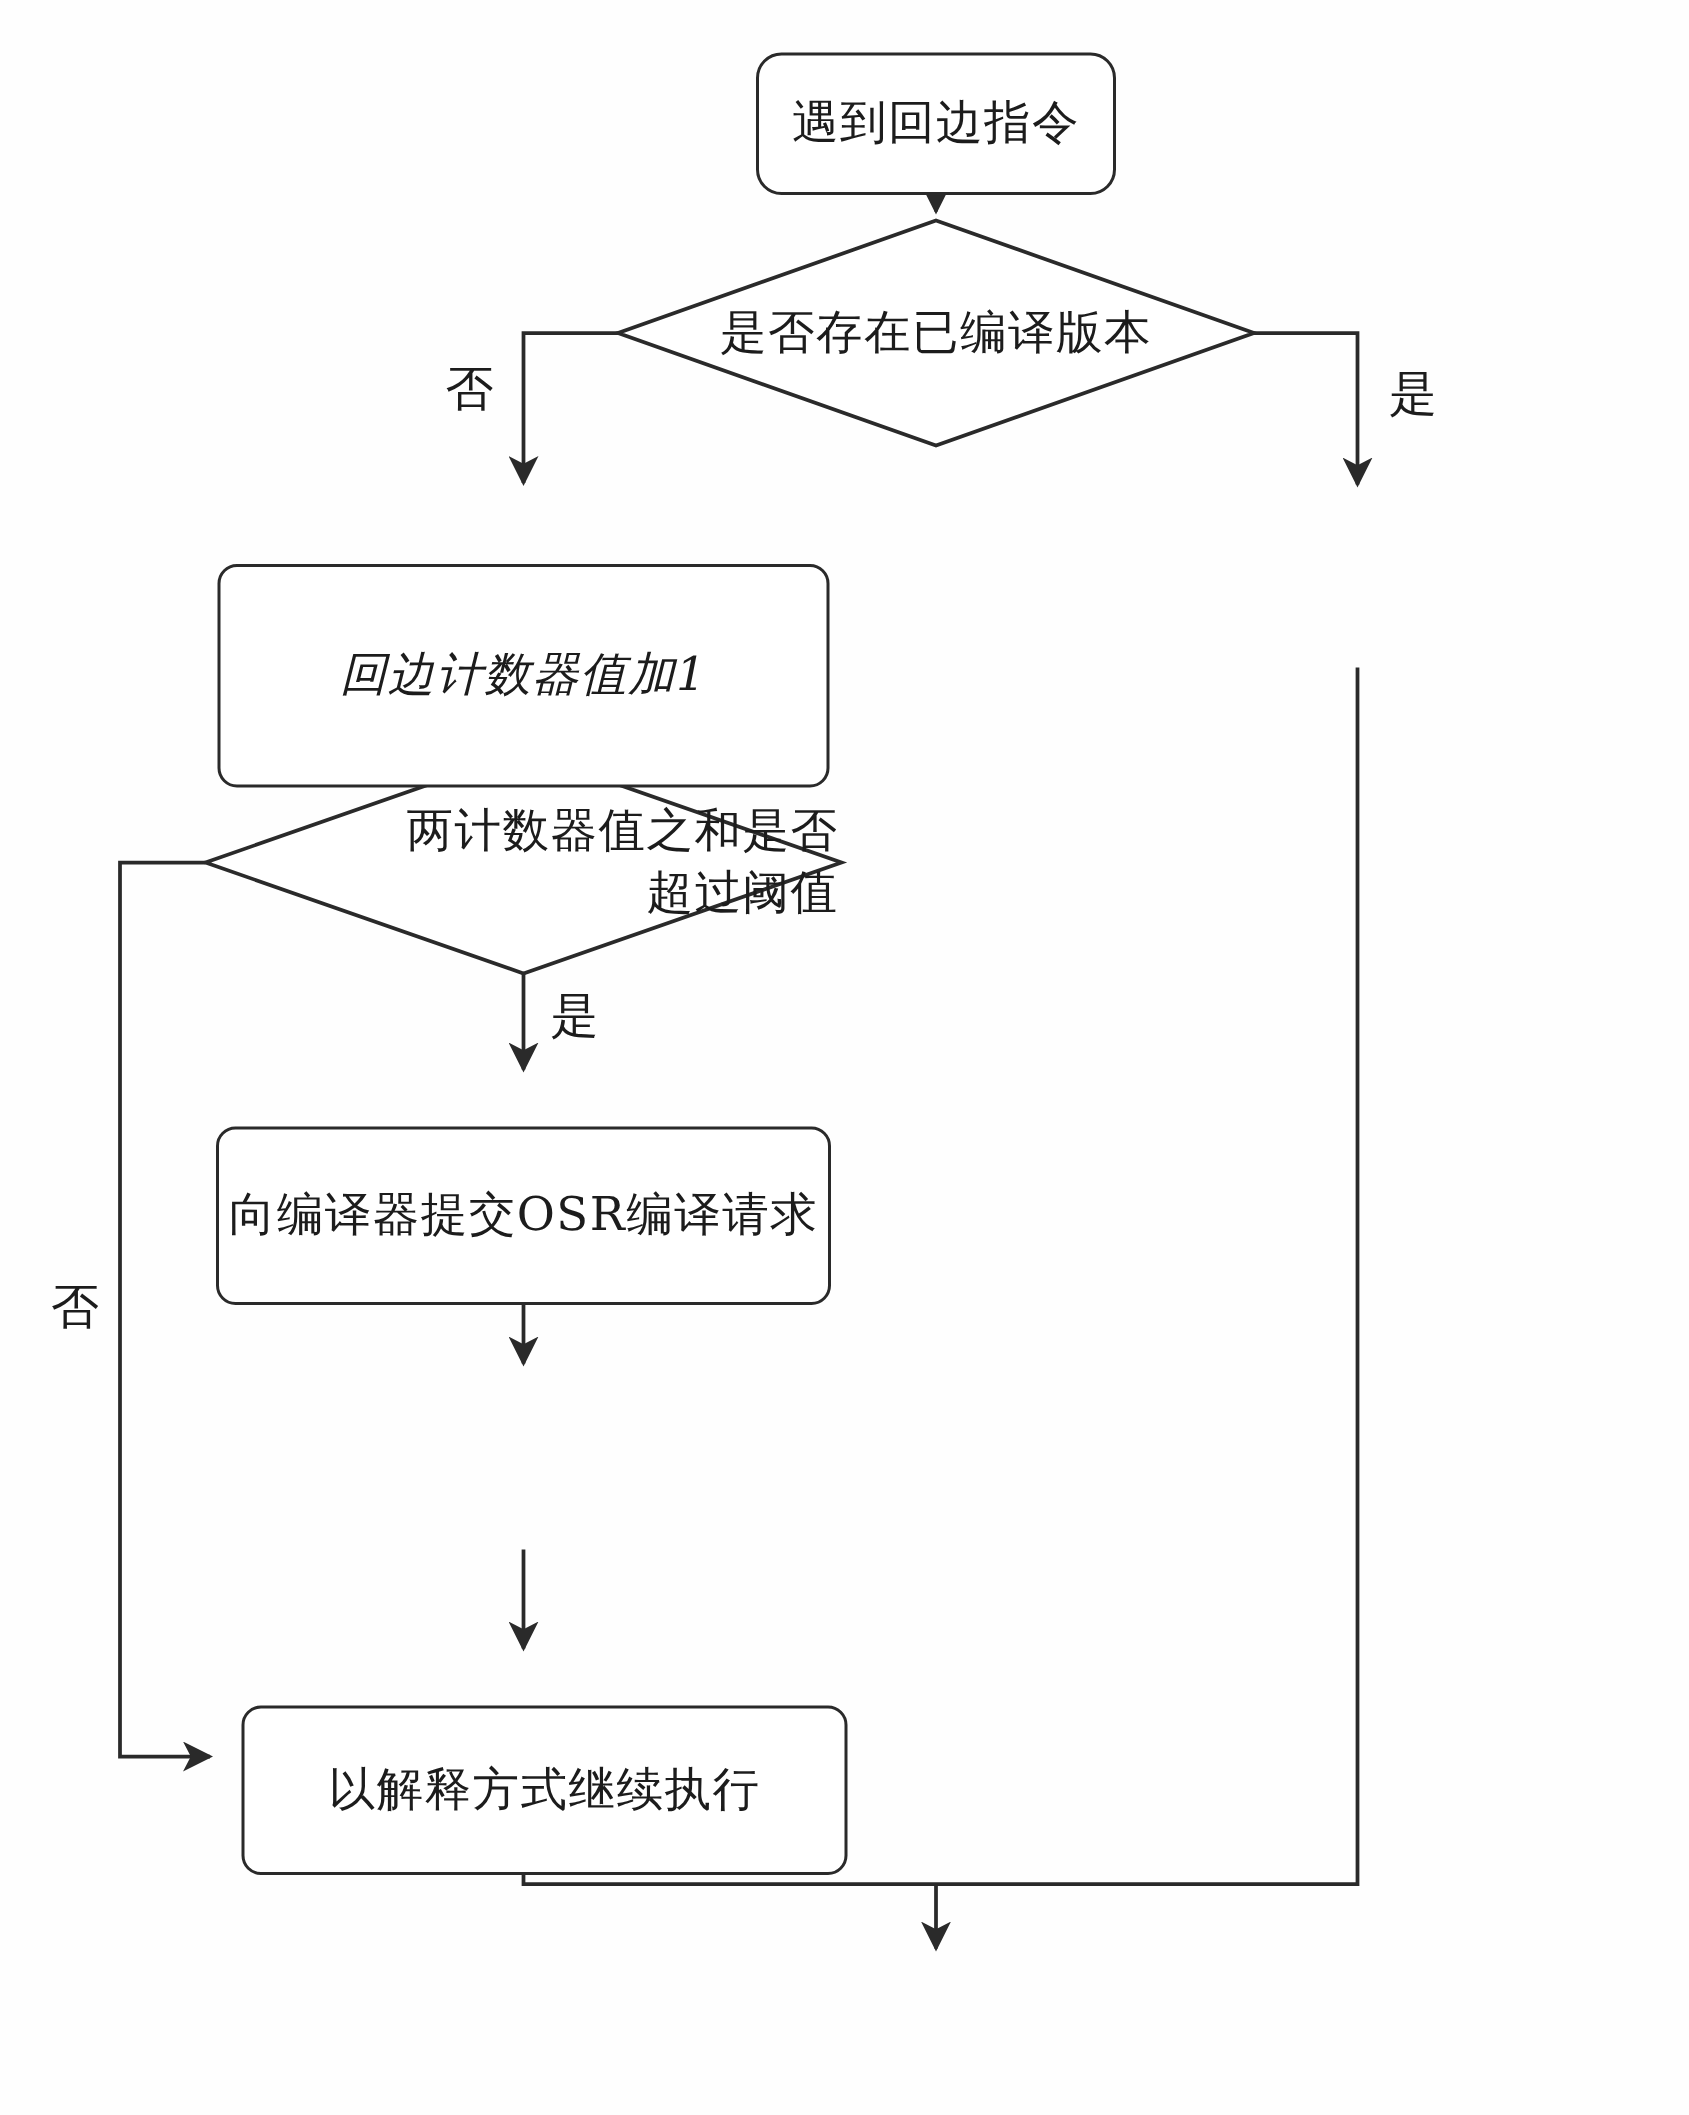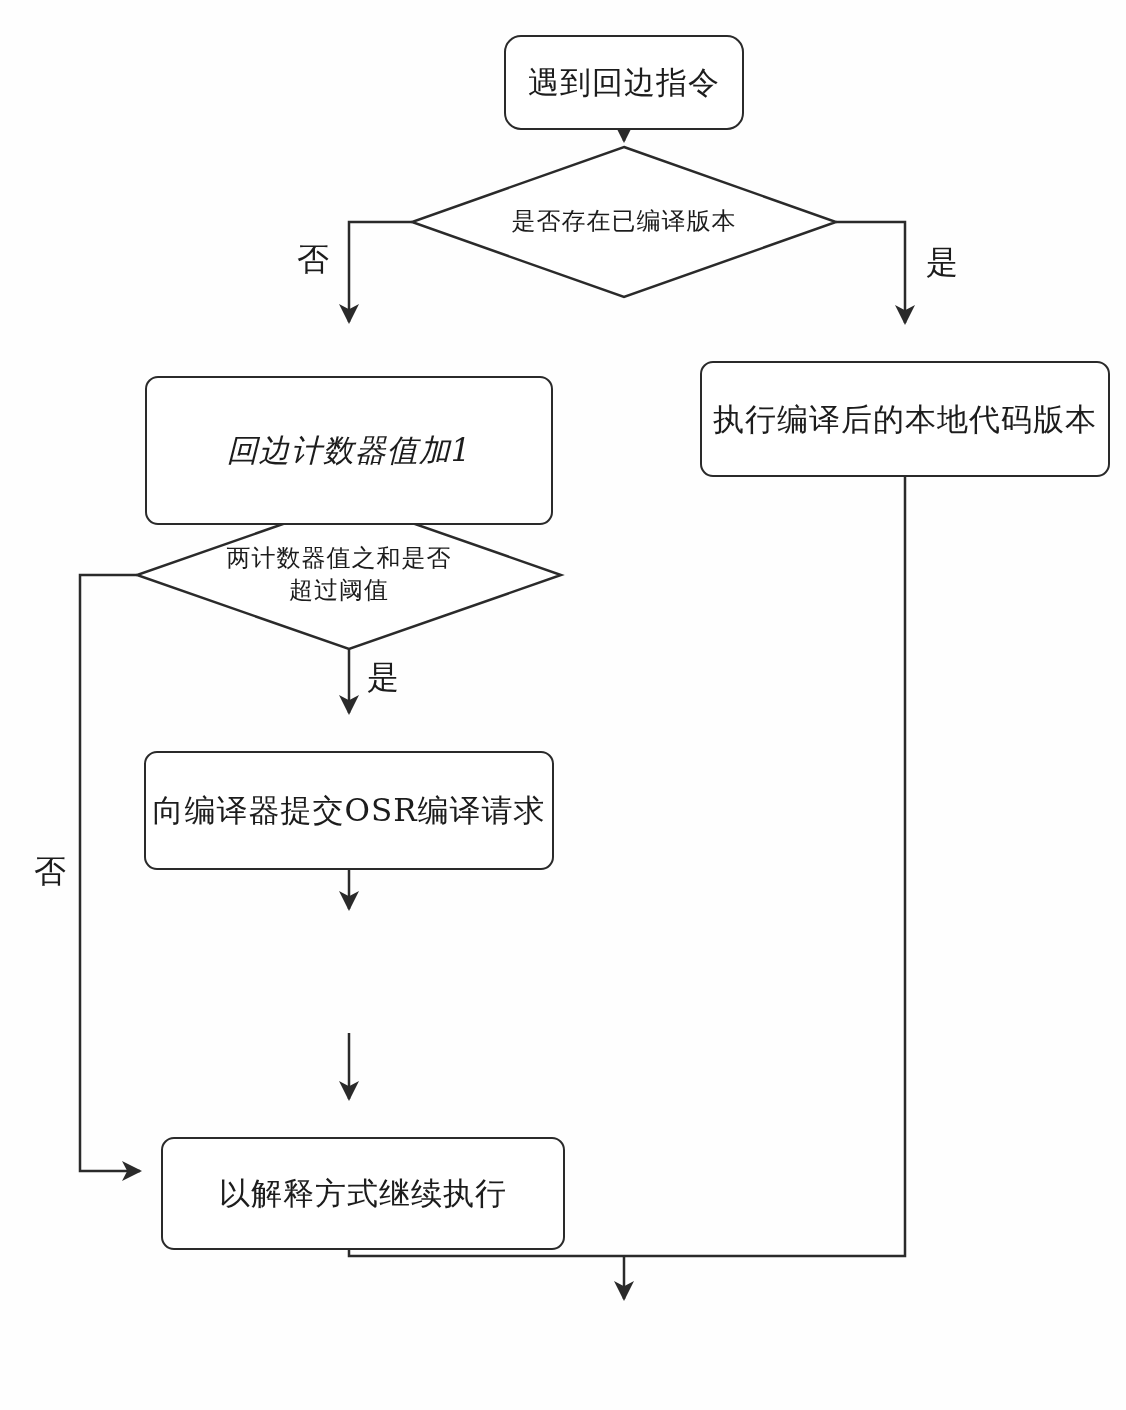--- a/index.html
+++ b/index.html
@@ -43,21 +43,21 @@
   .node.terminal { border-radius: 17px; }
   .node.process  { border-radius: 13px; }
 
   .diamond-label {
     position: absolute;
     display: flex;
     flex-direction: column;
     align-items: center;
     justify-content: center;
     text-align: center;
-    font-size: 24px;
+    font-size: 31px;
     letter-spacing: 1px;
     line-height: 1.32;
     background: transparent;
     pointer-events: none;
   }
 
   .edge-label {
     position: absolute;
     width: 46px;
     height: 46px;
@@ -71,21 +71,21 @@
   
   #node-start      { left: 504px; top: 3px;    width: 240px; height: 95px; }
   #node-increment  { left: 145px; top: 344px;  width: 408px; height: 149px; font-style: italic; }
   #node-exec       { left: 700px; top: 329px;  width: 410px; height: 116px; }
   #node-osr        { left: 144px; top: 719px;  width: 410px; height: 119px; }
   #node-adjust     { left: 143px; top: 915px;  width: 412px; height: 118px; }
   #node-interpret  { left: 161px; top: 1105px; width: 404px; height: 113px; }
   #node-end        { left: 504px; top: 1305px; width: 240px; height: 95px; }
 
   #label-decision1 { left: 424px; top: 192px; width: 400px; height: 60px; }
-  #label-decision2 { left: 139px; top: 524px; width: 400px; height: 102px; }
+  #label-decision2 { left: 159px; top: 524px; width: 400px; height: 102px; align-items: flex-end; }
 
   #edge-label-no1  { left: 290px; top: 237px; }
   #edge-label-yes1 { left: 919px; top: 240px; }
   #edge-label-yes2 { left: 360px; top: 655px; }
   #edge-label-no2  { left: 27px;  top: 849px; }
 </style>
 </head>
 <body>
 
 <div class="canvas">
@@ -133,23 +133,20 @@
     </div>
 
     <div class="diamond-label" id="label-decision1">
       <span>是否存在已编译版本</span>
     </div>
 
     <div class="node process" id="node-increment">
       <span>回边计数器值加1</span>
     </div>
 
-    <div class="node process" id="node-exec">
-      <span>执行编译后的本地代码版本</span>
-    </div>
 
     <div class="diamond-label" id="label-decision2">
       <span>两计数器值之和是否</span>
       <span>超过阈值</span>
     </div>
 
     <div class="node process" id="node-osr">
       <span>向编译器提交OSR编译请求</span>
     </div>
 

